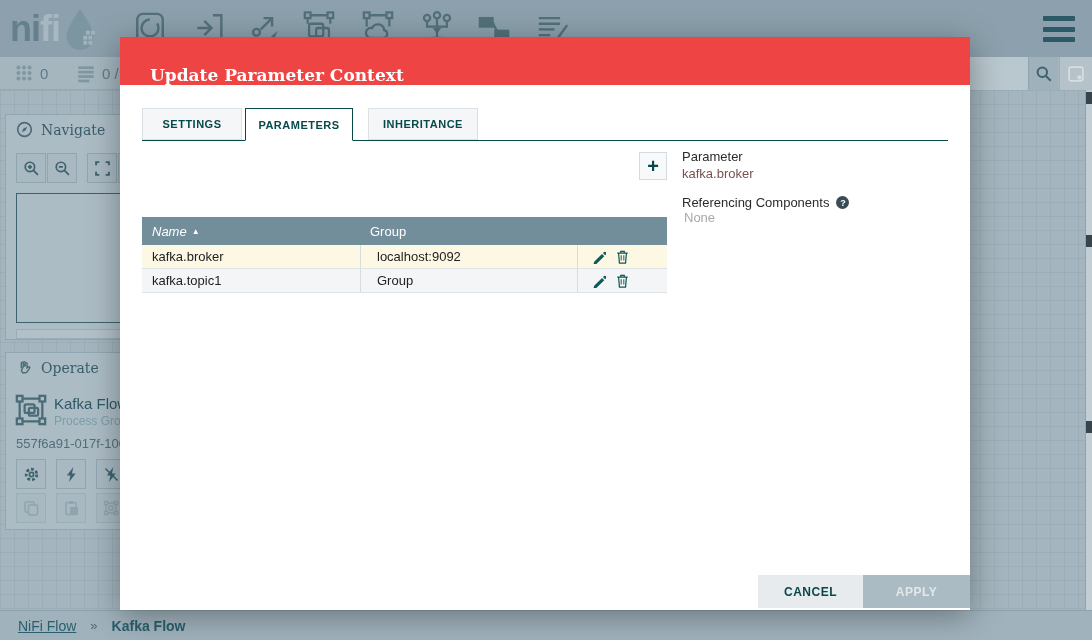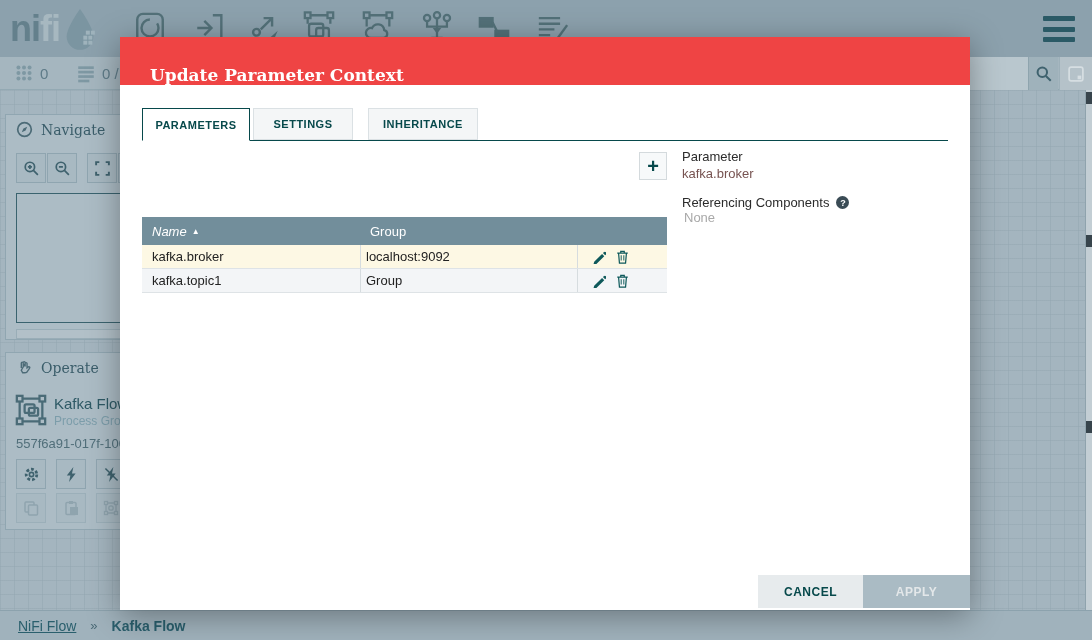--- a/index.html
+++ b/index.html
@@ -77,21 +77,21 @@
 
   .param-table { position:absolute; left:22px; top:149px; width:525px; font-size:13px; }
   .pt-head { display:flex; height:28px; background:#728e9b; color:#ffffff; align-items:center;margin-top:31px; }
   .pt-head .c-name { width:218px; padding-left:10px; font-style:italic; display:flex; align-items:center; gap:5px; }
   .pt-head .sort { font-size:8px; font-style:normal; }
   .pt-head .c-val { width:217px; padding-left:10px; }
   .pt-row { display:flex; height:24px; align-items:center; border-bottom:1px solid #dee3e6; color:#222; }
   .pt-row.selected { background:#fdf8e4; }
   .pt-row.alt { background:#f3f5f7; }
   .pt-row .c-name { width:218px; padding-left:10px; }
-  .pt-row .c-val { width:217px; padding-left:5px; border-left:1px solid #d6dcdf; align-self:stretch; display:flex; align-items:center; }
+  .pt-row .c-val { width:217px; padding-left:16px; border-left:1px solid #d6dcdf; align-self:stretch; display:flex; align-items:center; }
   .pt-row .c-act { width:90px; display:flex; gap:10px; padding-left:14px; color:#0e595b; border-left:1px solid #d6dcdf; align-self:stretch; align-items:center; }
   .pt-row .c-act svg { cursor:pointer; }
 
   .side { position:absolute; left:562px; top:112px; width:270px; font-size:13px; }
   .side .lbl { color:#2b2b2b; }
   .side .pname { color:#775351; margin-top:2px; }
   .side .ref-row { margin-top:14px; display:flex; align-items:center; gap:7px; }
   .help-icon { width:13px; height:13px; border-radius:50%; background:#3a4b55; color:#fff;
     font-size:9px; font-weight:bold; display:flex; align-items:center; justify-content:center; }
   .side .none { color:#a8a8a8; margin-top:0; padding-left:2px; }
@@ -342,22 +342,22 @@
   <span class="sep">»</span>
   <span class="cur">Kafka Flow</span>
 </div>
 
 <div class="abs modal">
   <div class="modal-header">
     <span class="modal-title">Update Parameter Context</span>
   </div>
 
   <div class="tabs">
+    <div class="tab t0">SETTINGS</div>
     <div class="tab t1 active">PARAMETERS</div>
-    <div class="tab t0">SETTINGS</div>
     <div class="tab t2">INHERITANCE</div>
   </div>
 
   <div class="add-btn">
     <span>+</span>
   </div>
 
   <div class="param-table">
     <div class="pt-head">
       <div class="c-name">

